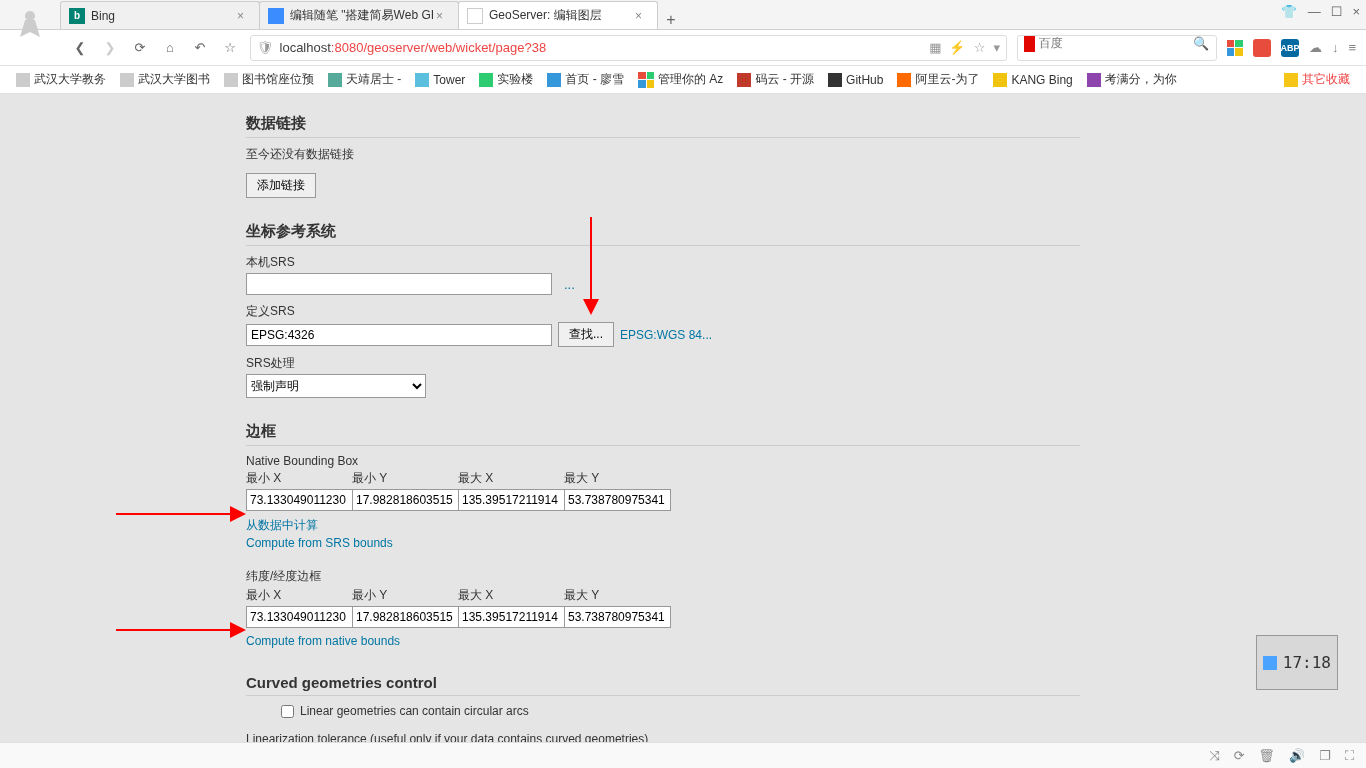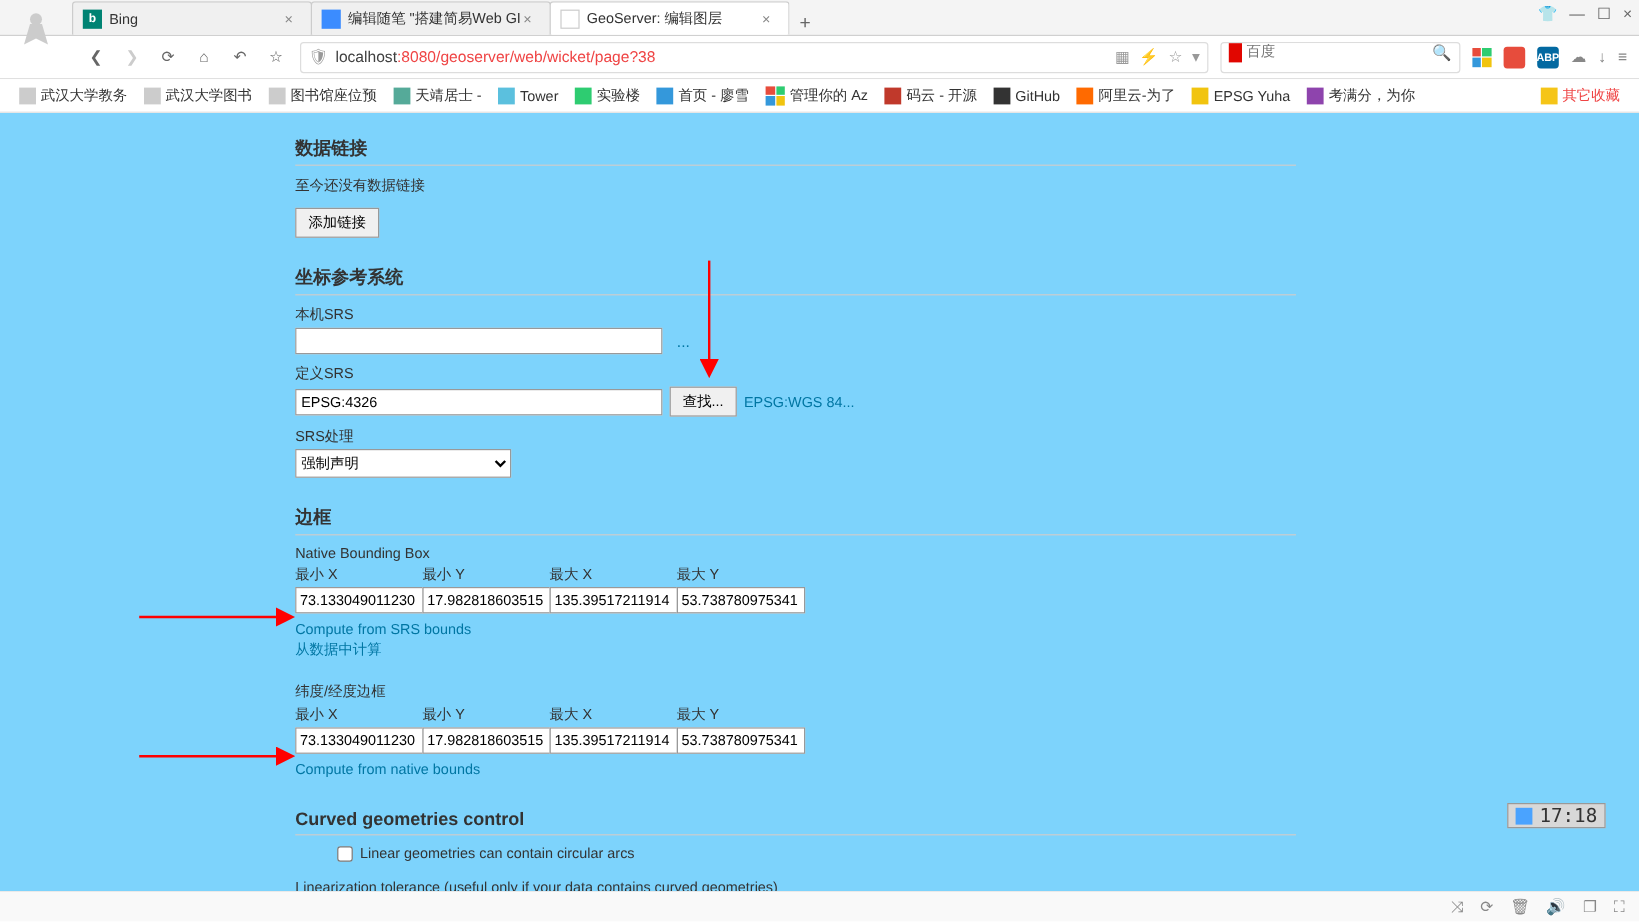--- a/index.html
+++ b/index.html
@@ -33,21 +33,21 @@
 .ext-icons { display: flex; gap: 10px; align-items: center; }
 .ext-icon { width: 18px; height: 18px; }
 
 
 .bookmark-bar { height: 28px; background: #fff; border-bottom: 1px solid #e0e0e0; display: flex; align-items: center; padding: 0 10px; gap: 2px; font-size: 12px; }
 .bookmark { display: flex; align-items: center; padding: 3px 6px; cursor: pointer; color: #333; }
 .bookmark-icon { width: 14px; height: 14px; margin-right: 4px; background: #ccc; flex-shrink: 0; }
 .bookmark-other { margin-left: auto; color: #ef4444; }
 
 
-.content-wrap { flex: 1; overflow-y: scroll; position: relative; background: #7dd3fc; }
+.content-wrap { flex: 1; overflow-y: scroll; position: relative; background: #e5e5e5; }
 .content { padding: 20px 0 40px 246px; width: 1080px; }
 .section-h { font-size: 15px; font-weight: bold; border-bottom: 1px solid #ccc; padding-bottom: 4px; margin-bottom: 8px; }
 .section-sub { font-size: 12px; color: #333; margin-bottom: 10px; }
 .btn { background: #f0f0f0; border: 1px solid #999; padding: 3px 10px; font-size: 12px; cursor: pointer; }
 fieldset { border: none; margin-bottom: 24px; }
 .label { font-size: 12px; color: #333; display: block; margin-bottom: 2px; margin-top: 8px; }
 .text-input { border: 1px solid #999; height: 22px; padding: 0 4px; font-size: 12px; width: 306px; }
 .select { border: 1px solid #999; height: 24px; width: 180px; font-size: 12px; background: #fff; }
 .link-dots { color: #0076a3; margin-left: 6px; cursor: pointer; }
 .link { color: #0076a3; cursor: pointer; font-size: 12px; }
@@ -67,21 +67,21 @@
 
 .content-wrap::-webkit-scrollbar { width: 16px; }
 .content-wrap::-webkit-scrollbar-track { background: #f0f0f0; }
 .content-wrap::-webkit-scrollbar-thumb { background: #c0c0c0; }
 
 
 .status-bar { height: 26px; background: #f9f9f9; border-top: 1px solid #e0e0e0; display: flex; align-items: center; justify-content: flex-end; padding: 0 12px; gap: 14px; color: #888; }
 .status-bar span { cursor: pointer; }
 
 
-.clock { position: absolute; right: 28px; bottom: 52px; background: #d8d8d8; border: 1px solid #999; font-family: monospace; font-size: 16px; padding: 0 6px; display: flex; align-items: center; gap: 6px; }
+.clock { position: absolute; right: 28px; bottom: 52px; background: #d8d8d8; border: 1px solid #999; font-family: monospace; font-size: 16px; padding: 17px 6px; display: flex; align-items: center; gap: 6px; }
 .clock .pin { width: 14px; height: 14px; background: #4aa3ff; display: inline-block; }
 
 .bing-icon { background: #008373; color: #fff; display: inline-flex; align-items: center; justify-content: center; font-size: 10px; font-weight: bold; }
 .abp-icon { background: #0369a1; color: #fff; border-radius: 3px; display: inline-flex; align-items: center; justify-content: center; font-size: 9px; font-weight: bold; }
 .colors-icon { display: inline-grid; grid-template-columns: 1fr 1fr; grid-template-rows: 1fr 1fr; width: 16px; height: 16px; gap: 1px; }
 .colors-icon i:nth-child(1){background:#e74c3c}.colors-icon i:nth-child(2){background:#2ecc71}.colors-icon i:nth-child(3){background:#3498db}.colors-icon i:nth-child(4){background:#f1c40f}
 </style>
 </head>
 <body>
 
@@ -202,21 +202,21 @@
     <div class="bookmark">
         <span class="bookmark-icon" style="background:#333"></span>
         <span>GitHub</span>
       </div>
     <div class="bookmark">
         <span class="bookmark-icon" style="background:#ff6a00"></span>
         <span>阿里云-为了</span>
       </div>
     <div class="bookmark">
         <span class="bookmark-icon" style="background:#f1c40f"></span>
-        <span>EPSG Yuha</span>
+        <span>KANG Bing</span>
       </div>
     <div class="bookmark">
         <span class="bookmark-icon" style="background:#8e44ad"></span>
         <span>考满分，为你</span>
       </div>
     <div class="bookmark bookmark-other">
         <span class="bookmark-icon" style="background:#f5c518"></span>
         <span>其它收藏</span>
       </div>
   </div>
@@ -275,22 +275,22 @@
           <div class="bbox-col">
               <label>最大 X</label>
               <input value="135.39517211914" style="">
             </div>
           <div class="bbox-col">
               <label>最大 Y</label>
               <input value="53.738780975341" style="">
             </div>
         </div>
         <div class="link-block">
+          <a>从数据中计算</a>
           <a>Compute from SRS bounds</a>
-          <a>从数据中计算</a>
         </div>
         <div class="arrow" style="left:-130px; top:82px;">
           <svg width="130" height="20">
               <defs>
                 <marker id="ah2" markerWidth="8" markerHeight="8" refX="4" refY="4" orient="auto">
                   <path d="M0,0 L8,4 L0,8 Z" fill="#ff0000"></path>
                 </marker>
               </defs>
               <line x1="0" y1="10" x2="122" y2="10" stroke="#ff0000" stroke-width="2" marker-end="url(#ah2)"></line>
             </svg>

